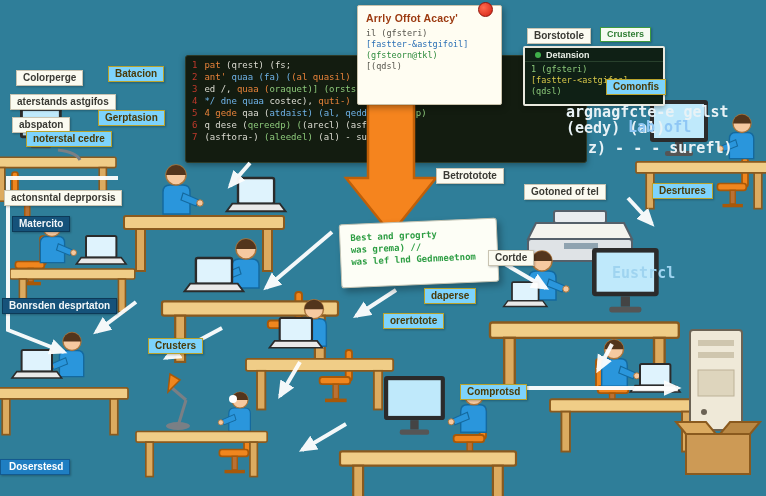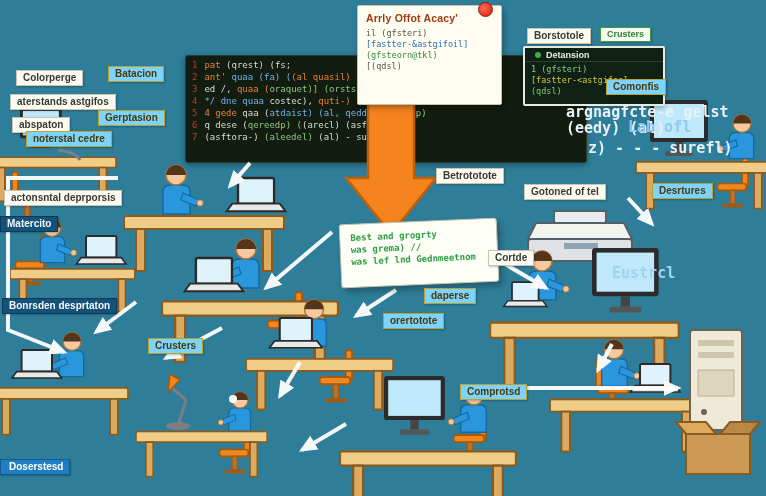--- a/index.html
+++ b/index.html
@@ -265,21 +265,21 @@
   </svg>
 
   <div id="labels">
       <div class="lbl white" style="left: 16px; top: 70px;">Colorperge</div>
       <div class="lbl yellow" style="left: 108px; top: 66px;">Batacion</div>
       <div class="lbl white" style="left: 10px; top: 94px;">aterstands astgifos</div>
       <div class="lbl white" style="left: 12px; top: 117px;">abspaton</div>
       <div class="lbl yellow" style="left: 98px; top: 110px;">Gerptasion</div>
       <div class="lbl yellow" style="left: 26px; top: 131px;">noterstal cedre</div>
       <div class="lbl white" style="left: 4px; top: 190px;">actonsntal deprporsis</div>
-      <div class="lbl navy" style="left: 0px; top: 216px; text-align: center;">Matercito</div>
+      <div class="lbl navy" style="left: 12px; top: 216px; text-align: center;">Matercito</div>
       <div class="lbl navy" style="left: 2px; top: 298px;">Bonrsden desprtaton</div>
       <div class="lbl blue" style="left: 0px; top: 459px;">Doserstesd</div>
       <div class="lbl white" style="left: 436px; top: 168px;">Betrototote</div>
       <div class="lbl white" style="left: 524px; top: 184px;">Gotoned of tel</div>
       <div class="lbl yellow" style="left: 652px; top: 183px;">Desrtures</div>
       <div class="lbl yellow" style="left: 606px; top: 79px;">Comonfis</div>
       <div class="lbl white" style="left: 527px; top: 28px;">Borstotole</div>
       <div class="lbl green-tag" style="left: 600px; top: 27px;">Crusters</div>
       <div class="lbl yellow" style="left: 424px; top: 288px;">daperse</div>
       <div class="lbl yellow" style="left: 383px; top: 313px;">orertotote</div>

